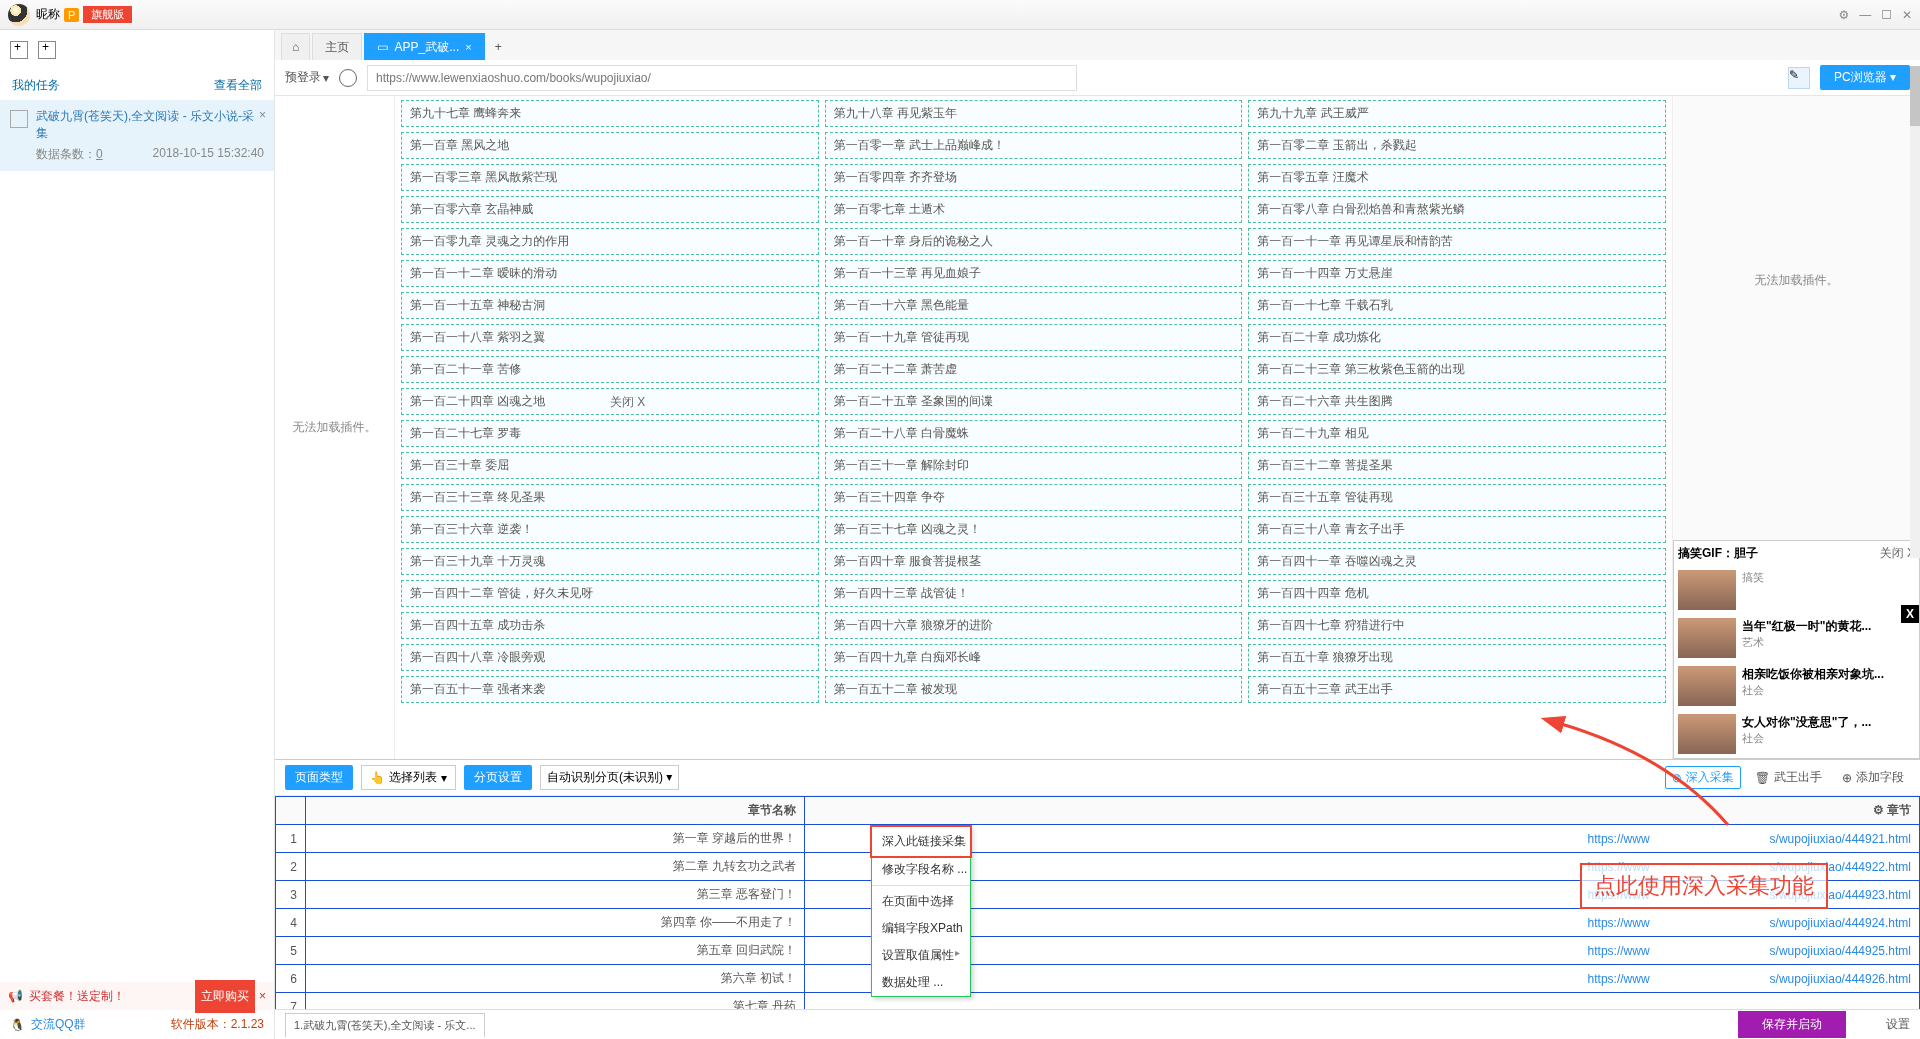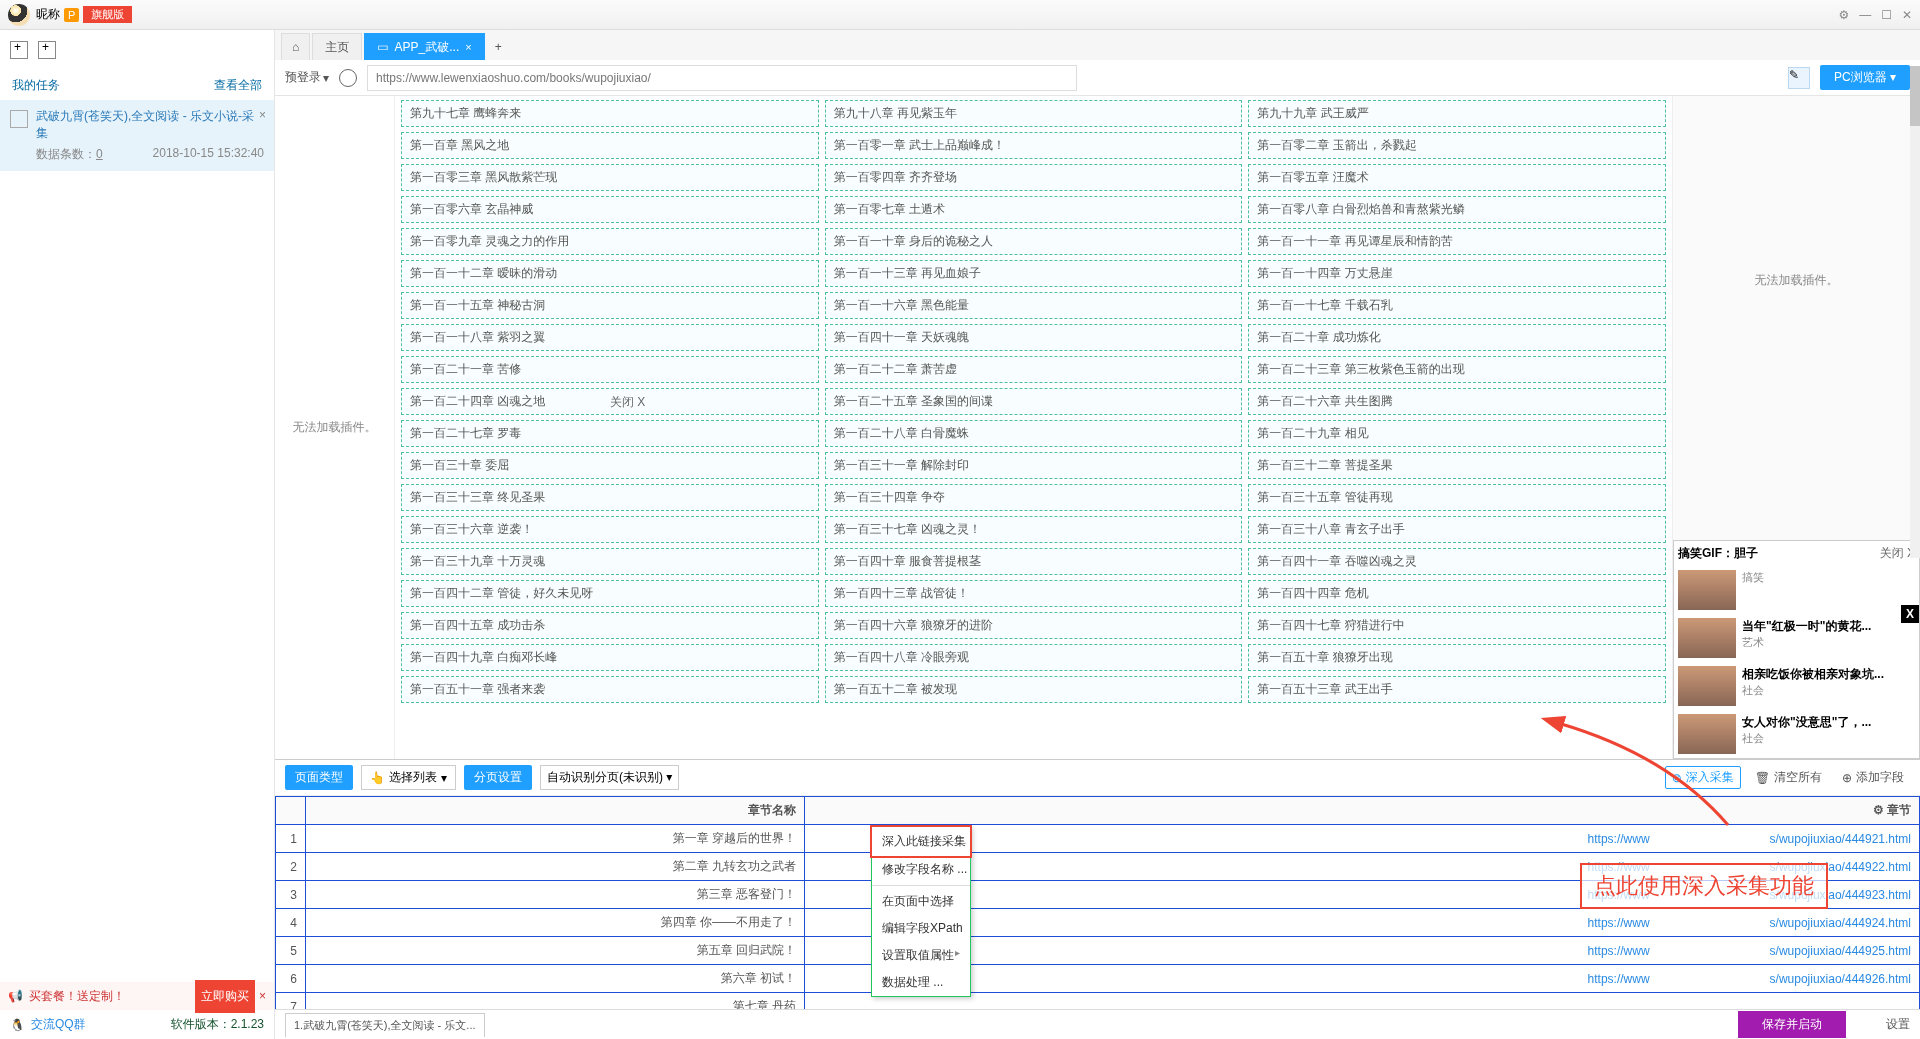--- a/index.html
+++ b/index.html
@@ -21,21 +21,21 @@
 .task-info{flex:1;color:#555}
 .task-title{color:#2a7ab8;margin-bottom:4px}
 .task-meta{color:#888;font-size:11px}
 .task-close{color:#888;cursor:pointer;position:absolute;right:8px;top:8px}
 .side-footer{margin-top:auto}
 .promo{background:#fef5f5;color:#c33;display:flex;align-items:center;padding:4px 8px;height:28px}
 .promo-icon{margin-right:6px}
 .promo-btn{margin-left:auto;background:#e43;color:#fff;padding:8px 6px}
 .promo-x{margin-left:4px;color:#c33}
 .qq-row{display:flex;align-items:center;padding:6px 10px;color:#2a8ae2;gap:6px}
-.version{margin-left:auto;color:#14532d}
+.version{margin-left:auto;color:#c2410c}
 
 .main{position:absolute;left:275px;top:30px;right:0;bottom:0;display:flex;flex-direction:column}
 .tabs{height:30px;display:flex;align-items:flex-end;background:#f6f6f6;padding-left:6px;padding-top:3px}
 .tab{height:27px;display:flex;align-items:center;padding:0 12px;border:1px solid #ddd;border-bottom:none;background:#f0f0f0;margin-right:2px;gap:6px;color:#555;font-size:12px;cursor:pointer}
 .tab.active{background:#1f9fff;color:#fff;border-color:#1f9fff}
 .tab-close{font-size:11px}
 .tab.home-icon{padding:0 10px}
 .addr{height:36px;display:flex;align-items:center;gap:10px;padding:0 10px;border-bottom:1px solid #e5e5e5}
 .addr-btn{color:#555;display:flex;align-items:center;gap:2px;cursor:pointer}
 .reload{width:18px;height:18px;border:1.5px solid #666;border-radius:50%;position:relative}
@@ -210,21 +210,21 @@
           <div class="chap">第一百一十三章 再见血娘子</div>
           <div class="chap">第一百一十四章 万丈悬崖</div>
         </div>
         <div class="row3">
           <div class="chap">第一百一十五章 神秘古洞</div>
           <div class="chap">第一百一十六章 黑色能量</div>
           <div class="chap">第一百一十七章 千载石乳</div>
         </div>
         <div class="row3">
           <div class="chap">第一百一十八章 紫羽之翼</div>
-          <div class="chap">第一百四十一章 天妖魂魄</div>
+          <div class="chap">第一百一十九章 管徒再现</div>
           <div class="chap">第一百二十章 成功炼化</div>
         </div>
         <div class="row3">
           <div class="chap">第一百二十一章 苦修</div>
           <div class="chap">第一百二十二章 萧苦虚</div>
           <div class="chap">第一百二十三章 第三枚紫色玉箭的出现</div>
         </div>
         <div class="row3">
           <div class="chap">第一百二十四章 凶魂之地</div>
           <div class="chap">第一百二十五章 圣象国的间谍</div>
@@ -259,22 +259,22 @@
           <div class="chap">第一百四十二章 管徒，好久未见呀</div>
           <div class="chap">第一百四十三章 战管徒！</div>
           <div class="chap">第一百四十四章 危机</div>
         </div>
         <div class="row3">
           <div class="chap">第一百四十五章 成功击杀</div>
           <div class="chap">第一百四十六章 狼獠牙的进阶</div>
           <div class="chap">第一百四十七章 狩猎进行中</div>
         </div>
         <div class="row3">
+          <div class="chap">第一百四十八章 冷眼旁观</div>
           <div class="chap">第一百四十九章 白痴邓长峰</div>
-          <div class="chap">第一百四十八章 冷眼旁观</div>
           <div class="chap">第一百五十章 狼獠牙出现</div>
         </div>
         <div class="row3">
           <div class="chap">第一百五十一章 强者来袭</div>
           <div class="chap">第一百五十二章 被发现</div>
           <div class="chap">第一百五十三章 武王出手</div>
         </div>
       </div>
     <div class="vp-right">
       <span class="loadmsg">无法加载插件。</span>
@@ -319,21 +319,21 @@
   </div>
 
   <div class="panel">
     <div class="toolbar">
       <span class="btn-blue">页面类型</span>
       <span class="btn-white">👆 <span>选择列表</span> ▾</span>
       <span class="btn-blue">分页设置</span>
       <span class="sel"><span>自动识别分页(未识别)</span> ▾</span>
       <span class="sp"></span>
       <span class="tb-icon-btn hl">⊘ <span>深入采集</span></span>
-      <span class="tb-icon-btn">🗑 <span>清空所有</span></span>
+      <span class="tb-icon-btn">🗑 <span>武王出手</span></span>
       <span class="tb-icon-btn">⊕ <span>添加字段</span></span>
     </div>
     <div class="grid">
       <table>
         <thead>
             <tr>
           <th class="rownum"></th>
           <th>章节名称</th>
           <th>⚙ <span>章节</span></th>
         </tr>

